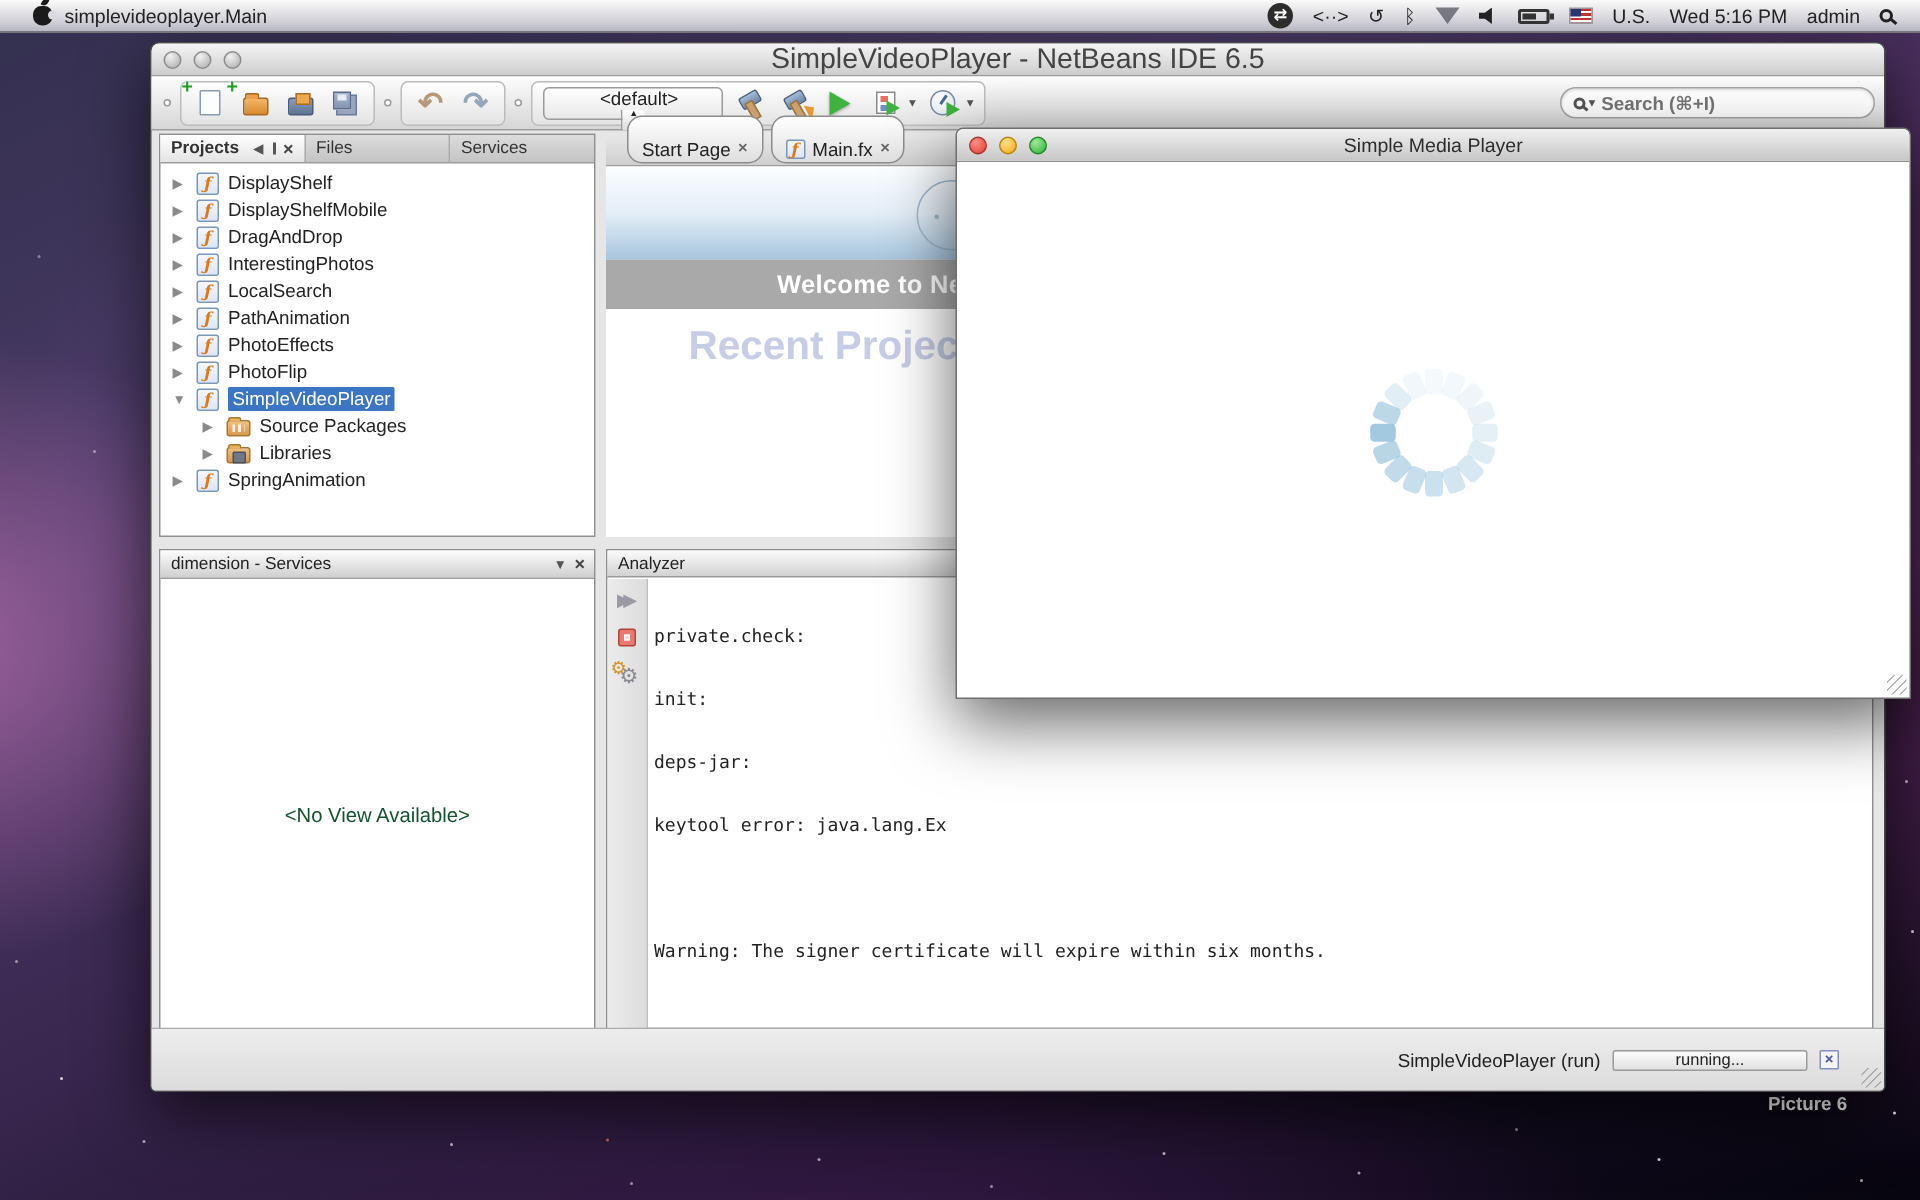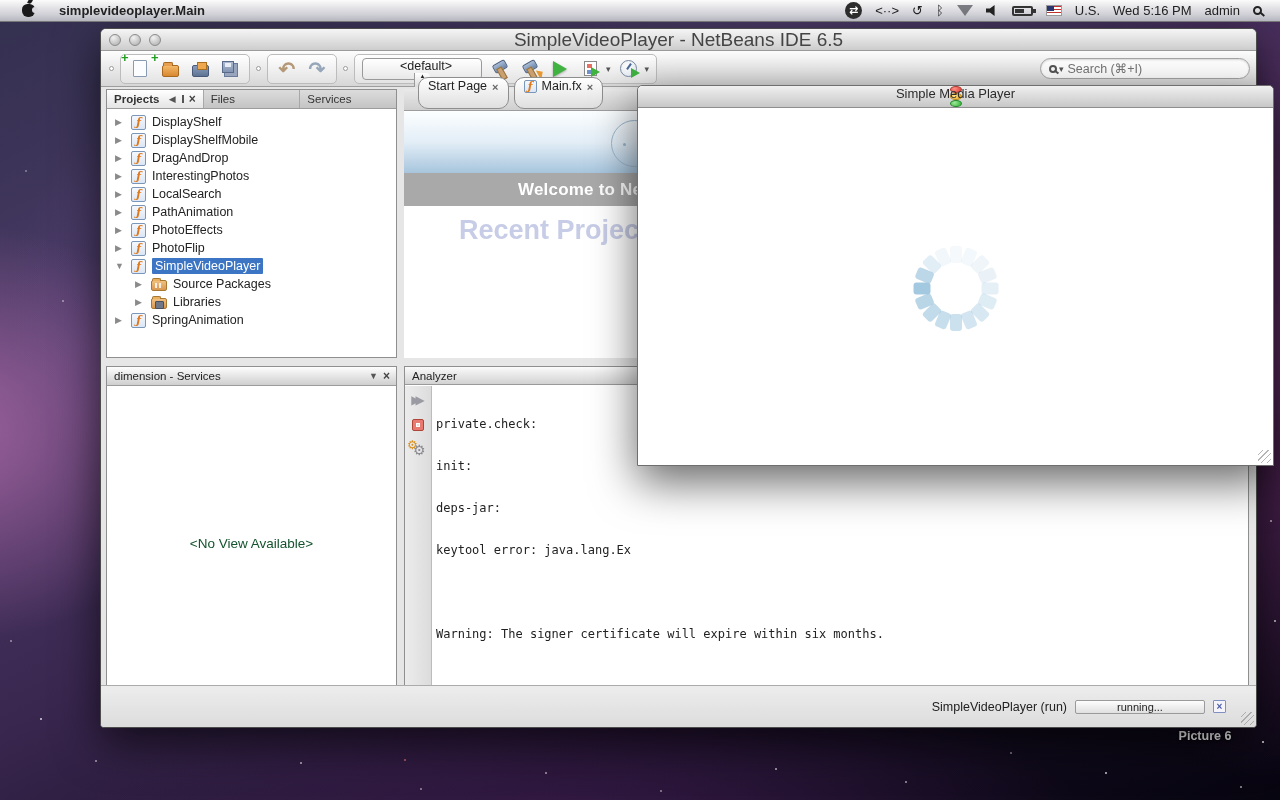--- a/index.html
+++ b/index.html
@@ -25,21 +25,21 @@
       1259px 160px rgba(255,255,255,.5), 1240px 786px rgba(255,255,255,.6);
   }
 
   
   .menubar { position:absolute; top:0; left:0; width:1280px; height:22px; z-index:60;
     background:linear-gradient(#fbfbfb,#cfcfd6 70%,#b6b6bf); border-bottom:1px solid #777;
     display:flex; align-items:center; padding:0 10px; gap:8px; font-size:13px; }
   .apple { width:13px; height:13px; background:#1a1a1a; border-radius:42% 42% 46% 46%; position:relative; margin-left:12px; }
   .apple::before { content:""; position:absolute; top:-5px; left:6px; width:4px; height:5px; background:#1a1a1a; border-radius:70% 0; transform:rotate(28deg); }
   .apple::after { content:""; position:absolute; right:-3px; top:3px; width:6px; height:6px; border-radius:50%; background:#d9d9df; }
-  .appname { font-weight:bold; margin-left:16px; }
+  .appname { font-weight:normal; margin-left:0; }
   .mright { margin-left:auto; display:flex; align-items:center; gap:13px; }
   .mico { font-size:13px; color:#222; line-height:22px; }
   .sync { width:17px; height:17px; background:#2c2c2c; color:#fff; border-radius:50%; text-align:center; line-height:17px; font-size:11px; font-weight:bold; }
   .wifi { width:0; height:0; border-left:8px solid transparent; border-right:8px solid transparent; border-top:11px solid #55555f; opacity:.75; }
   .spk { width:13px; height:11px; background:#222; clip-path:polygon(0 32%,32% 32%,68% 0,68% 100%,32% 68%,0 68%); }
   .batt { width:21px; height:10px; border:2px solid #333; border-radius:2px; position:relative; }
   .batt::after { content:""; position:absolute; right:-5px; top:1px; width:3px; height:4px; background:#333; }
   .batt i { position:absolute; left:1px; top:1px; bottom:1px; width:9px; background:#333; }
   .flag { width:16px; height:11px; border:1px solid #999; background:repeating-linear-gradient(#bf3030 0 1.5px,#fff 1.5px 3px); position:relative; }
   .flag::before { content:""; position:absolute; top:0; left:0; width:7px; height:5px; background:#2a3570; }
@@ -85,21 +85,21 @@
   .broom { position:absolute; right:-2px; bottom:-1px; width:0; height:0; border-top:9px solid #e89830; border-left:7px solid transparent; transform:rotate(10deg); }
   .i-run { width:0; height:0; border-left:14px solid #3fb23f; border-top:8px solid transparent; border-bottom:8px solid transparent; filter:drop-shadow(0 1px 1px rgba(0,0,0,.3)); }
   .i-debug { width:13px; height:15px; background:#fff; border:1px solid #8a8a8a; position:relative; }
   .i-debug::before { content:""; position:absolute; top:2px; left:2px; width:5px; height:4px; background:#e87060; box-shadow:0 6px 0 #7090c8; }
   .minirun { position:absolute; right:-4px; bottom:-2px; width:0; height:0; border-left:9px solid #3fb23f; border-top:5px solid transparent; border-bottom:5px solid transparent; }
   .i-profile { width:17px; height:17px; border-radius:50%; border:1px solid #7a8aa0; background:radial-gradient(circle at 40% 35%, #fff, #dde6ef); position:relative; }
   .i-profile::before { content:""; position:absolute; left:7px; top:2px; width:2px; height:7px; background:#4a6a9a; transform:rotate(35deg); }
   .ddarr { font-size:9px; color:#555; margin-left:-2px; }
   .searchbox { margin-left:auto; width:210px; height:21px; border:1px solid #a5a5a5; border-radius:11px; background:#fff;
     display:flex; align-items:center; padding:0 8px; gap:4px; box-shadow:inset 0 1px 2px rgba(0,0,0,.15); }
-  .searchbox input { border:none; outline:none; flex:1; font-size:12.5px; color:#999; background:transparent; font-family:inherit; }
+  .searchbox input { border:none; outline:none; flex:1; font-size:12.5px; color:#999; background:transparent; font-family:inherit;font-weight:bold; }
   .smag { width:8px; height:8px; border:2px solid #555; border-radius:50%; position:relative; flex:none; }
   .smag::after { content:""; position:absolute; width:5px; height:2px; background:#555; right:-4px; bottom:-2px; transform:rotate(40deg); }
 
   
   .panel { position:absolute; border:1px solid #8f8f8f; background:#fff; }
   .phead { height:19px; background:linear-gradient(#fdfdfd,#cfcfcf); border-bottom:1px solid #9c9c9c;
     display:flex; align-items:center; font-size:11.5px; }
   .ptab { flex:1; height:100%; display:flex; align-items:center; padding:0 7px; border-right:1px solid #a8a8a8; background:linear-gradient(#dcdcdc,#c4c4c4); color:#333; }
   .ptab.active { background:linear-gradient(#ffffff,#e4e4e4); font-weight:bold; }
   .ptab:last-child { border-right:none; }
@@ -121,21 +121,21 @@
   .fold.lib::after { content:""; position:absolute; right:2px; top:2px; width:7px; height:6px; background:#707888; border:1px solid #4a5060; border-radius:1px; }
   .sel { background:#3b75c4; color:#fff; padding:1px 3px; border-radius:1px; }
 
   
   .navbody { height:calc(100% - 19px); display:flex; align-items:center; justify-content:center; color:#14532d; font-size:13.5px; }
 
   
   .etabs { position:absolute; left:303px; top:60px; width:845px; height:22px;
     background:linear-gradient(#e9e9e9,#cfcfcf); border-bottom:1px solid #9d9d9d; display:flex; align-items:flex-end; padding:0 0 1px 14px; gap:5px; }
   .etab { height:19px; border:1px solid #8d8d8d; border-radius:10px; background:linear-gradient(#ffffff,#dfdfdf);
-    display:inline-flex; align-items:flex-end; gap:5px; padding:15px 9px; font-size:12.5px; }
+    display:inline-flex; align-items:flex-start; gap:5px; padding:15px 9px; font-size:12.5px; }
   .etab .xi { color:#666; font-size:11px; font-weight:bold; }
   .etab .pic { width:13px; height:13px; }
 
   
   .startpage { position:absolute; left:303px; top:82px; width:845px; height:247px; background:#fff; overflow:hidden; border-right:1px solid #b5b5b5; }
   .bband { position:absolute; top:0; left:0; right:0; height:62px; background:linear-gradient(#fcfeff, #e3eef7 50%, #a7c5dd 100%); }
   .spcircle { position:absolute; top:9px; left:207px; width:47px; height:47px; border:1px solid #9db8ce; border-radius:50%; }
   .spcircle i { position:absolute; width:3px; height:3px; border-radius:50%; background:#9db8ce; }
   .wband { position:absolute; top:62px; left:0; right:0; height:33px; background:#a9a9a9; color:#fff;
     font-weight:bold; font-size:17px; line-height:33px; padding-left:114px; letter-spacing:.2px; }
@@ -168,21 +168,21 @@
   .pbar { width:130px; height:14px; border:1px solid #9a9a9a; border-radius:2px; background:linear-gradient(#fdfdfd,#e0e0e0);
     font-size:11px; line-height:12px; text-align:center; color:#222; }
   .pclose { width:13px; height:13px; border:1px solid #8090c0; background:#f4f4fa; color:#4a5aa8; font-size:10px; line-height:11px; text-align:center; font-weight:bold; border-radius:1px; }
   .grip { position:absolute; right:2px; bottom:2px; width:13px; height:13px; opacity:.7;
     background:repeating-linear-gradient(135deg, transparent 0 3px, #969696 3px 4px); }
 
   
   .mpwin { position:absolute; left:637px; top:85px; width:637px; height:381px; z-index:20;
     background:#fff; border:1px solid #6e6e6e; border-radius:5px 5px 0 0; box-shadow:0 16px 45px rgba(0,0,0,.6); }
   .mptitle { height:22px; border-radius:5px 5px 0 0; background:linear-gradient(#f0f0f0,#c7c7c7);
-    border-bottom:1px solid #8e8e8e; display:flex; align-items:center; padding-left:8px; position:relative;flex-direction:column; }
+    border-bottom:1px solid #8e8e8e; display:flex; align-items:center; padding-left:8px; position:relative; }
   .tl { width:12px; height:12px; border-radius:50%; margin-right:8px; }
   .tl.red { background:radial-gradient(circle at 35% 28%, #ff8f86, #e03e33); border:1px solid #a8352b; }
   .tl.yellow { background:radial-gradient(circle at 35% 28%, #ffe08a, #f0a818); border:1px solid #b8860f; }
   .tl.green { background:radial-gradient(circle at 35% 28%, #9fe89a, #2eb234); border:1px solid #1f8a28; }
   .mptitle .ttl { position:absolute; left:0; right:0; text-align:center; font-size:13px; color:#2c2c2c; }
   .spinner { position:absolute; left:318px; top:202px; width:0; height:0; }
   .seg { position:absolute; left:-6px; top:-8.5px; width:12px; height:17px; border-radius:3px; transform-origin:6px 8.5px; }
 
   
   .deskicon { position:absolute; left:1165px; top:729px; width:80px; text-align:center; z-index:5;

